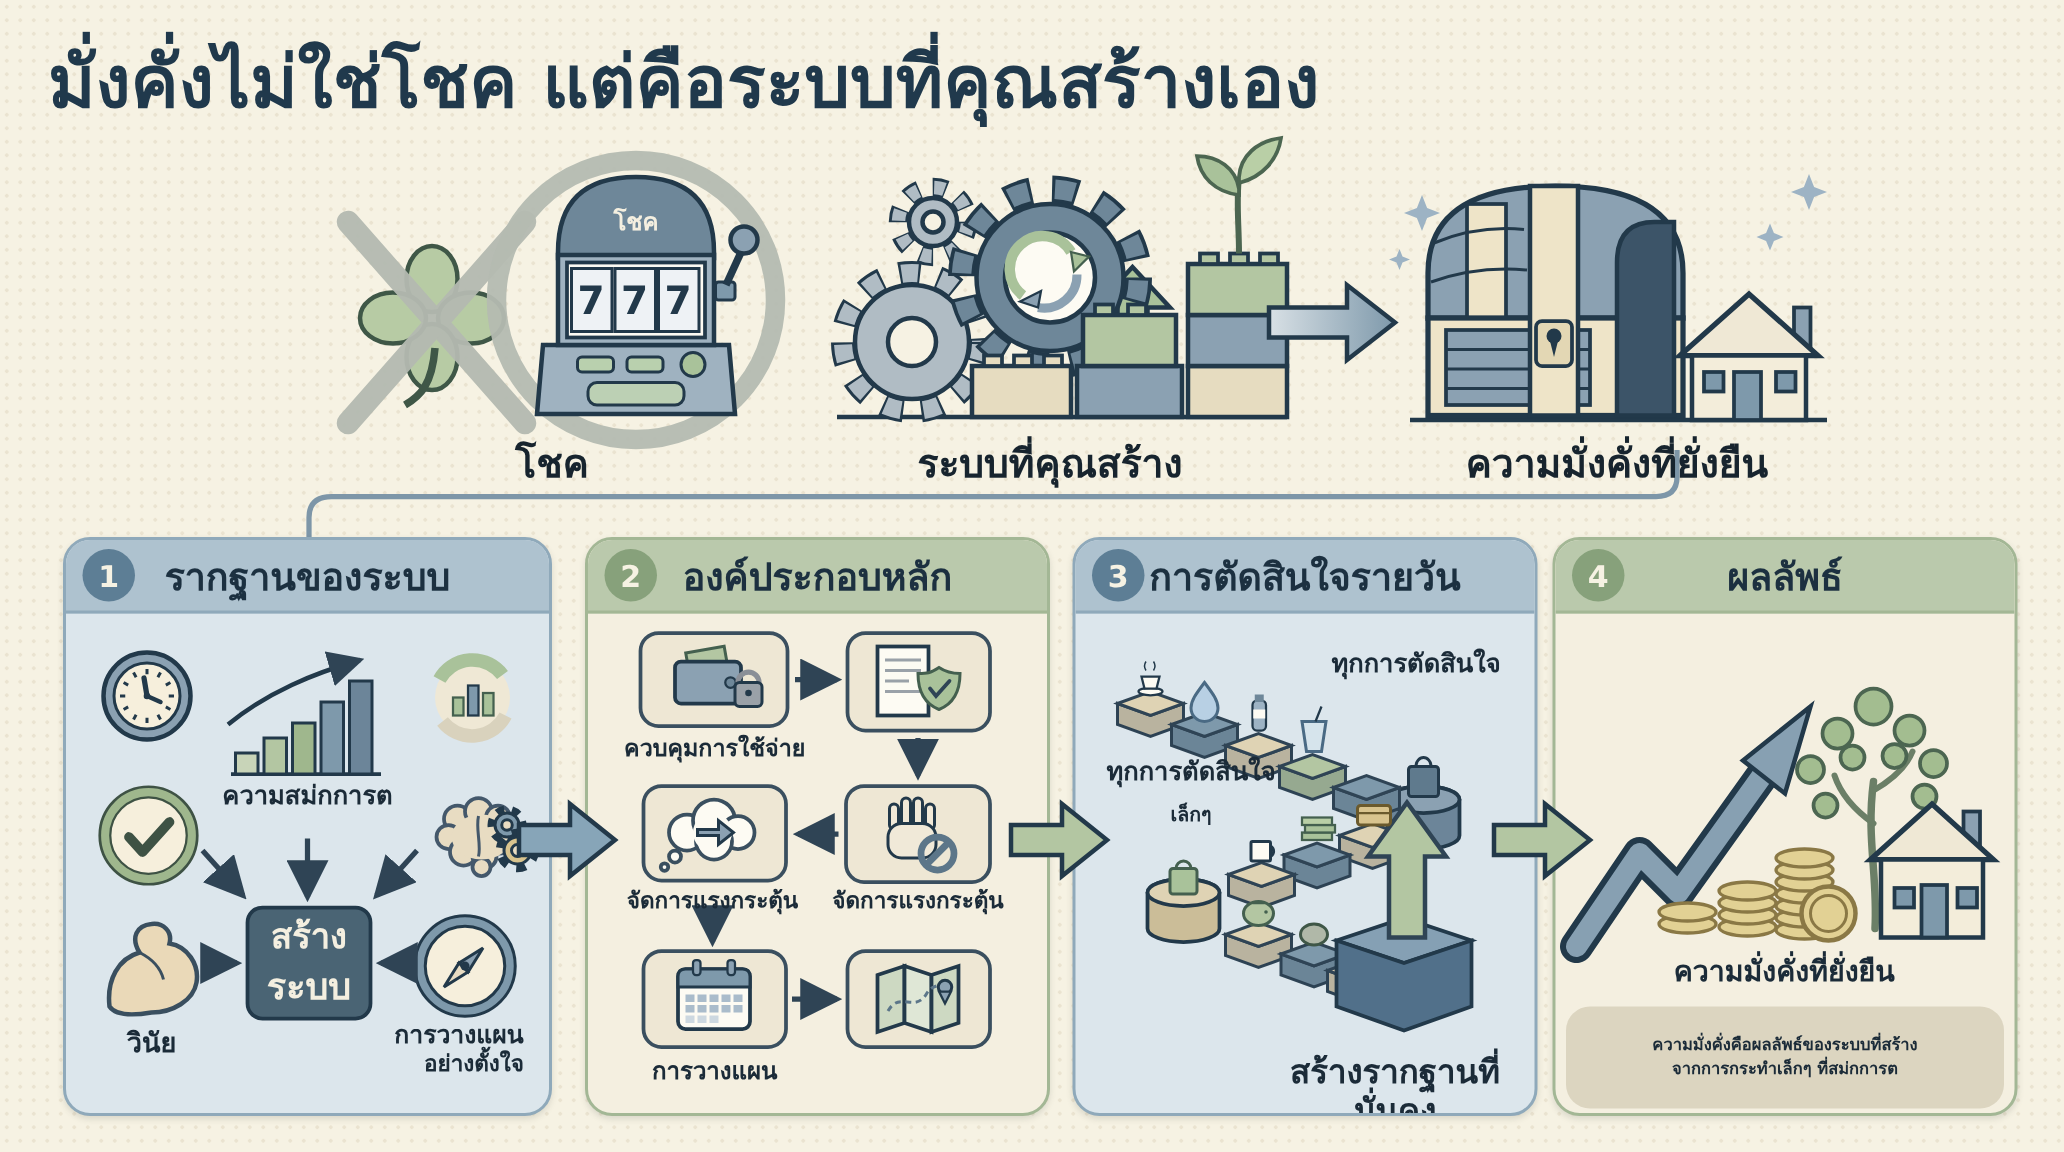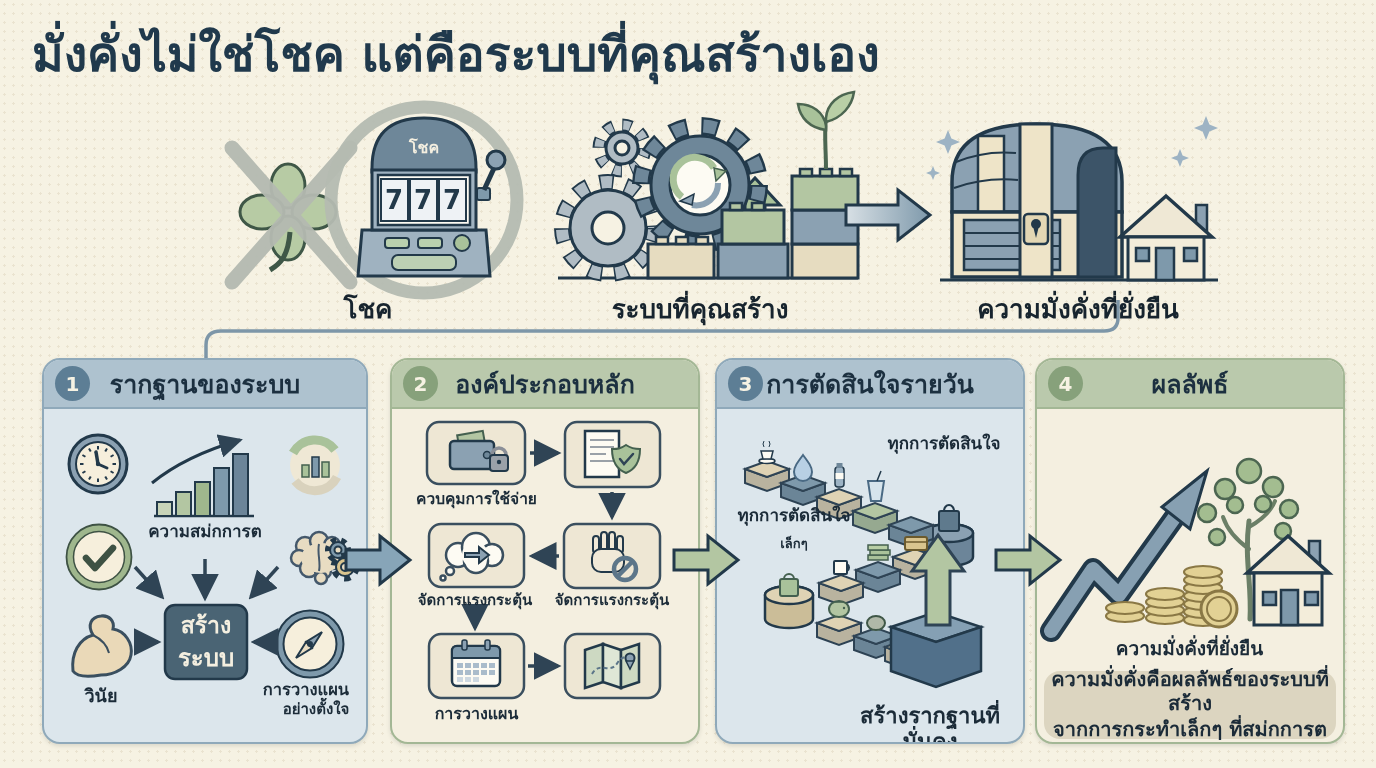--- a/index.html
+++ b/index.html
@@ -46,21 +46,21 @@
   .pbody svg{position:absolute;left:0;top:0;}
   .lbl{
     position:absolute;font-weight:700;color:#1b2b38;text-align:center;line-height:1.18;z-index:3;
   }
   .centerbox-lbl{color:#f4efe0;}
   .footerbox{
     position:absolute;left:7px;top:262px;width:292px;height:68px;border-radius:16px;
     background:#dcd5c0;display:flex;flex-direction:column;align-items:center;justify-content:center;
     gap:3px;z-index:3;
   }
-  .footerbox .lbl{position:static;font-size:20px;}
+  .footerbox .lbl{position:static;font-size:11px;}
 </style>
 </head>
 <body>
 
 <div class="stage">
 
   <div class="title">มั่งคั่งไม่ใช่โชค แต่คือระบบที่คุณสร้างเอง</div>
 
   <svg class="layer" width="1376" height="768" viewBox="0 0 1376 768">
     <defs>

